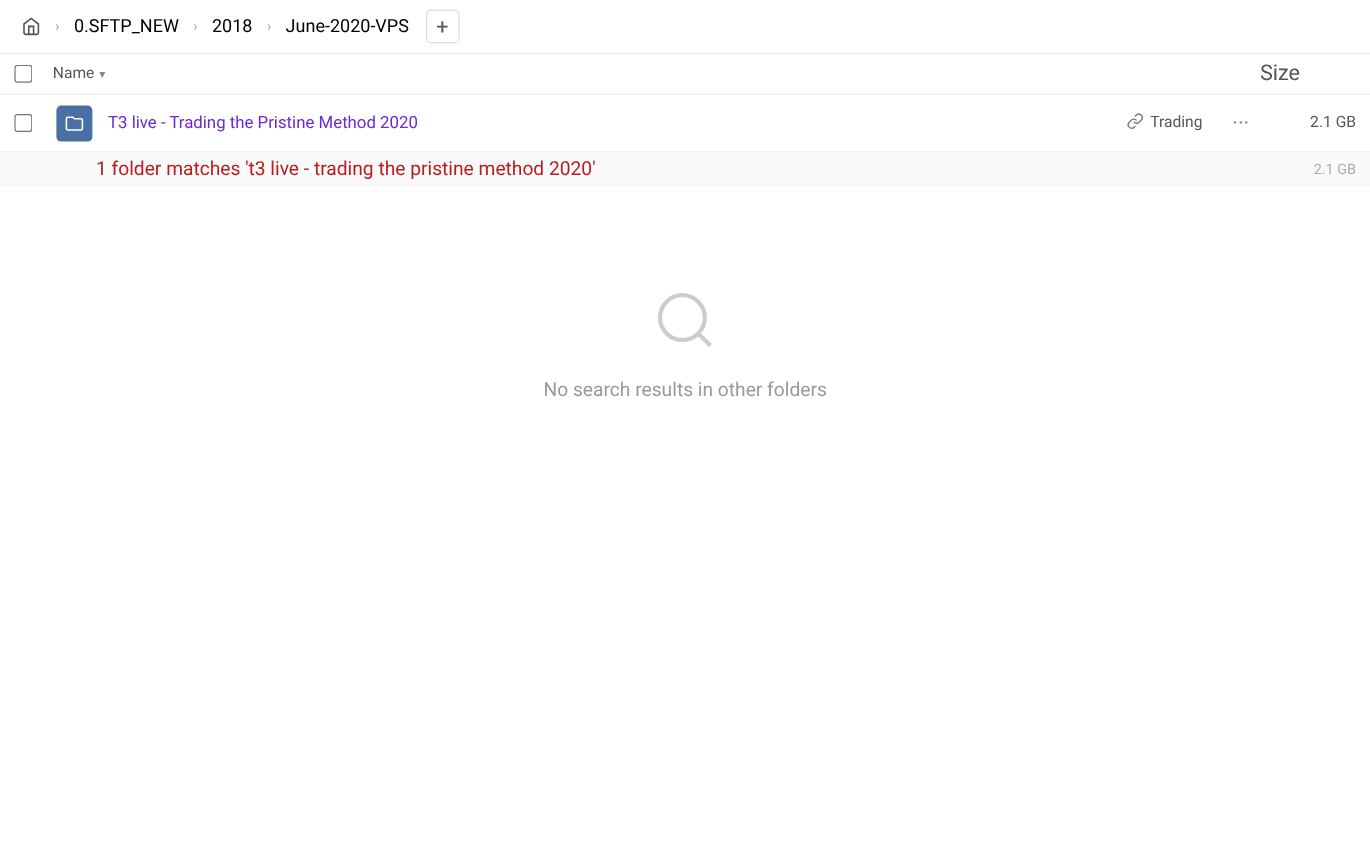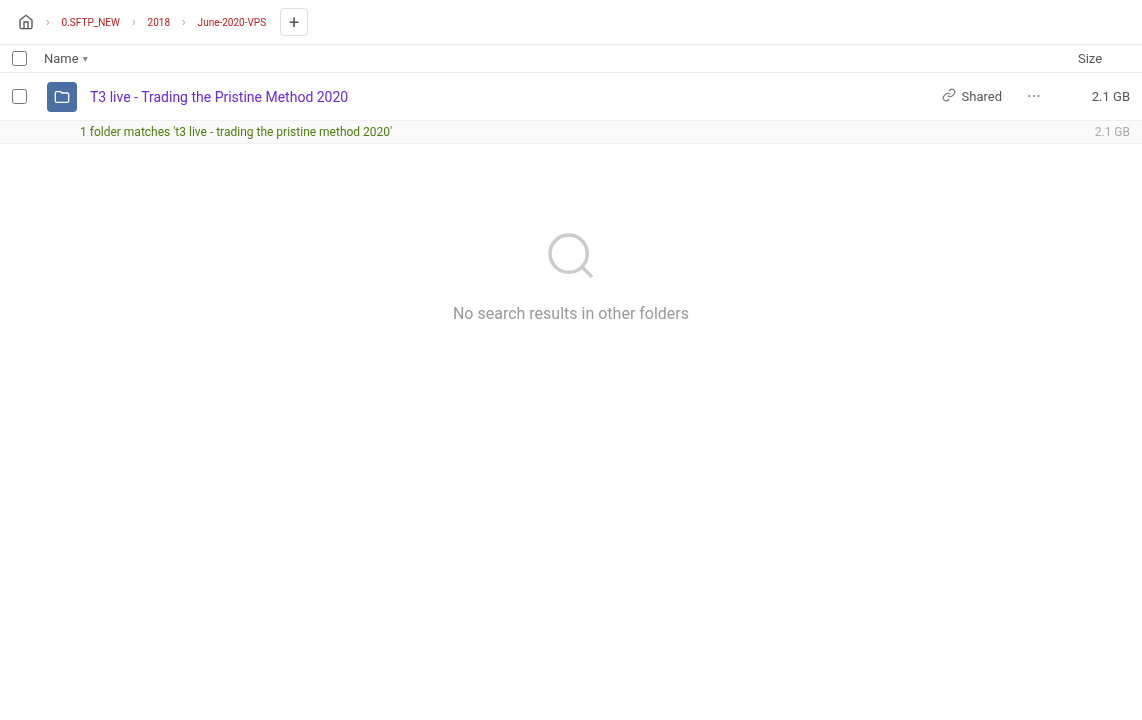--- a/index.html
+++ b/index.html
@@ -47,22 +47,22 @@
       border-radius: 4px;
     }
 
     .breadcrumb-separator {
       color: #aaa;
       font-size: 12px;
       margin: 0 2px;
     }
 
     .breadcrumb-item {
-      color: #b91c1c;
-      font-size: 10px;
+      color: #000000;
+      font-size: 15px;
       cursor: pointer;
       padding: 2px 6px;
       border-radius: 4px;
     }
 
     .breadcrumb-add {
       width: 28px;
       height: 28px;
       display: flex;
       align-items: center;
@@ -101,22 +101,22 @@
       cursor: pointer;
     }
 
     .col-name-chevron {
       font-size: 10px;
       color: #888;
     }
 
     .col-size {
       width: 80px;
-      text-align: center;
-      font-size: 13px;
+      text-align: left;
+      font-size: 18px;
       color: #555;
     }
 
     
     .file-list {
       flex: 1;
       overflow-y: auto;
       background: #fff;
     }
 
@@ -198,22 +198,22 @@
     .match-info-row {
       display: flex;
       align-items: center;
       padding: 4px 12px 4px 80px;
       border-bottom: 1px solid #f0f0f0;
       background: #fafafa;
     }
 
     .match-info-text {
       flex: 1;
-      font-size: 12px;
-      color: #4d7c0f;
+      font-size: 16px;
+      color: #b91c1c;
     }
 
     .match-info-size {
       width: 80px;
       text-align: right;
       font-size: 12px;
       color: #aaa;
     }
 
     
@@ -291,21 +291,21 @@
         </div>
       </div>
       <div class="file-row-name">T3 live - Trading the Pristine Method 2020</div>
       <div class="file-row-shared">
         <span class="shared-icon">
           <svg width="14" height="14" viewBox="0 0 24 24" fill="none" stroke="currentColor" stroke-width="2">
             <path d="M10 13a5 5 0 007.54.54l3-3a5 5 0 00-7.07-7.07l-1.72 1.71"></path>
             <path d="M14 11a5 5 0 00-7.54-.54l-3 3a5 5 0 007.07 7.07l1.71-1.71"></path>
           </svg>
         </span>
-        <span>Shared</span>
+        <span>Trading</span>
       </div>
       <div class="file-row-more">···</div>
       <div class="file-row-size">2.1 GB</div>
     </div>
 
     <div class="match-info-row">
       <span class="match-info-text">1 folder matches 't3 live - trading the pristine method 2020'</span>
       <span class="match-info-size">2.1 GB</span>
     </div>
 

